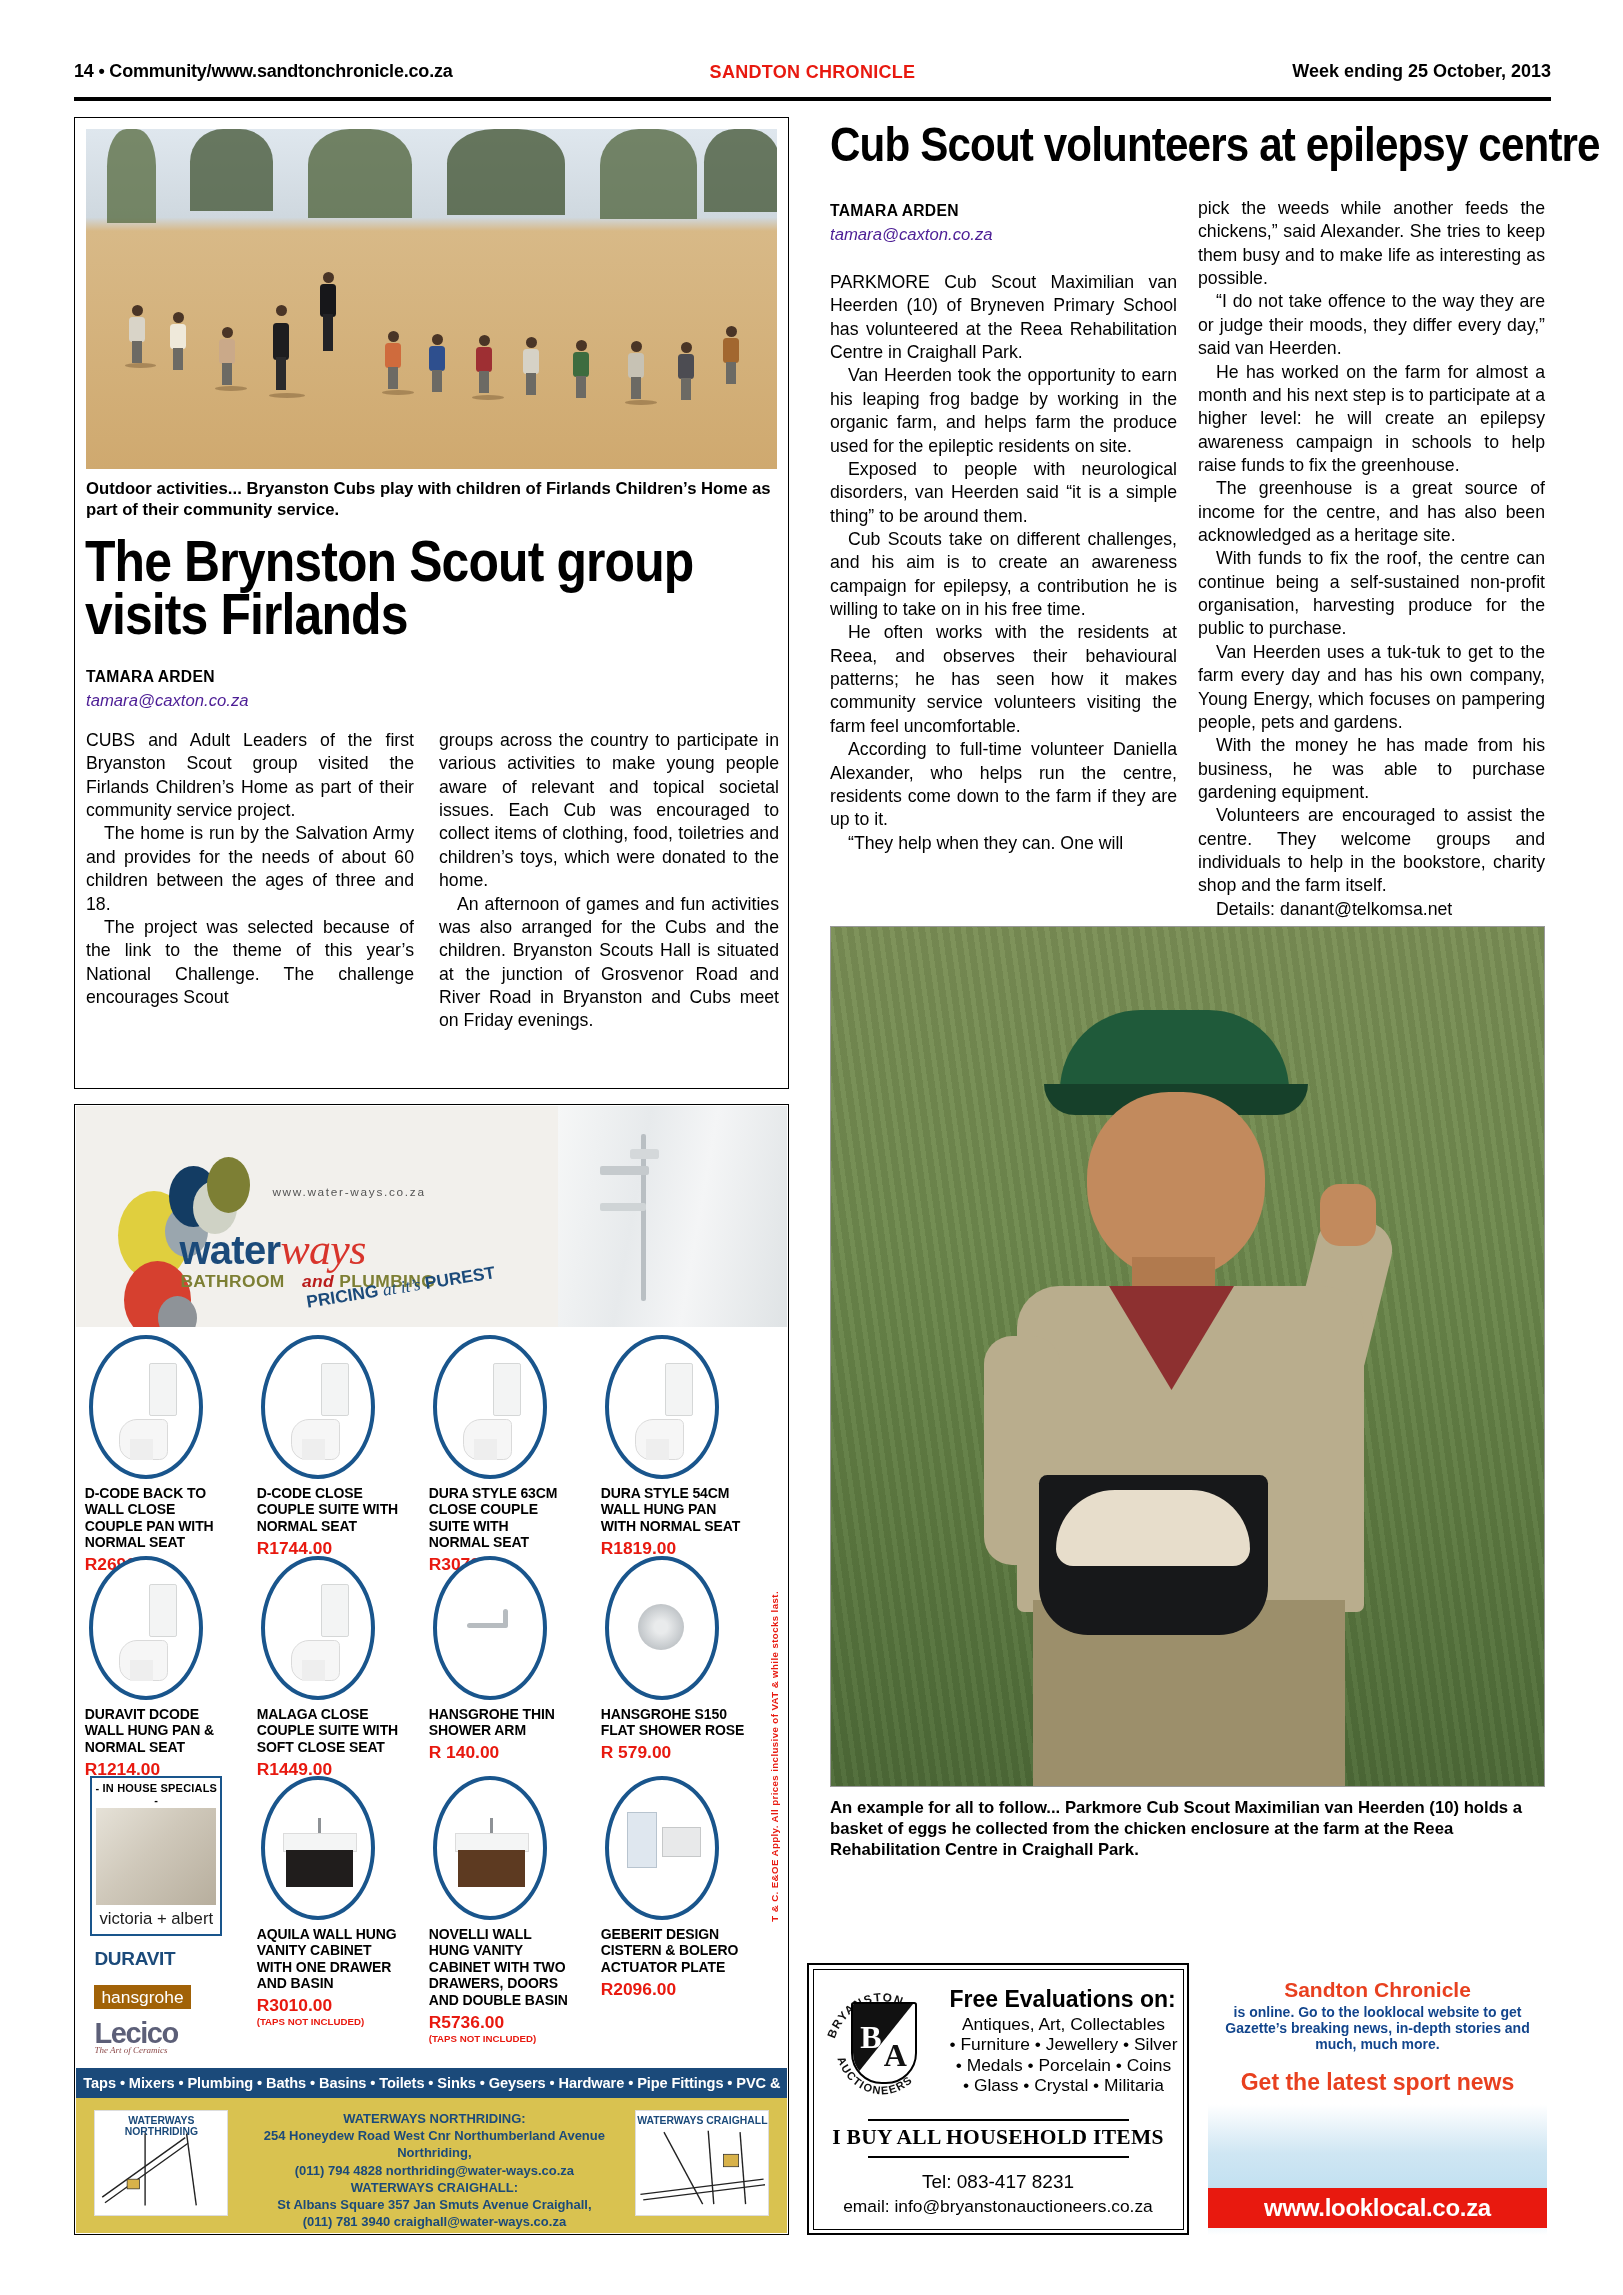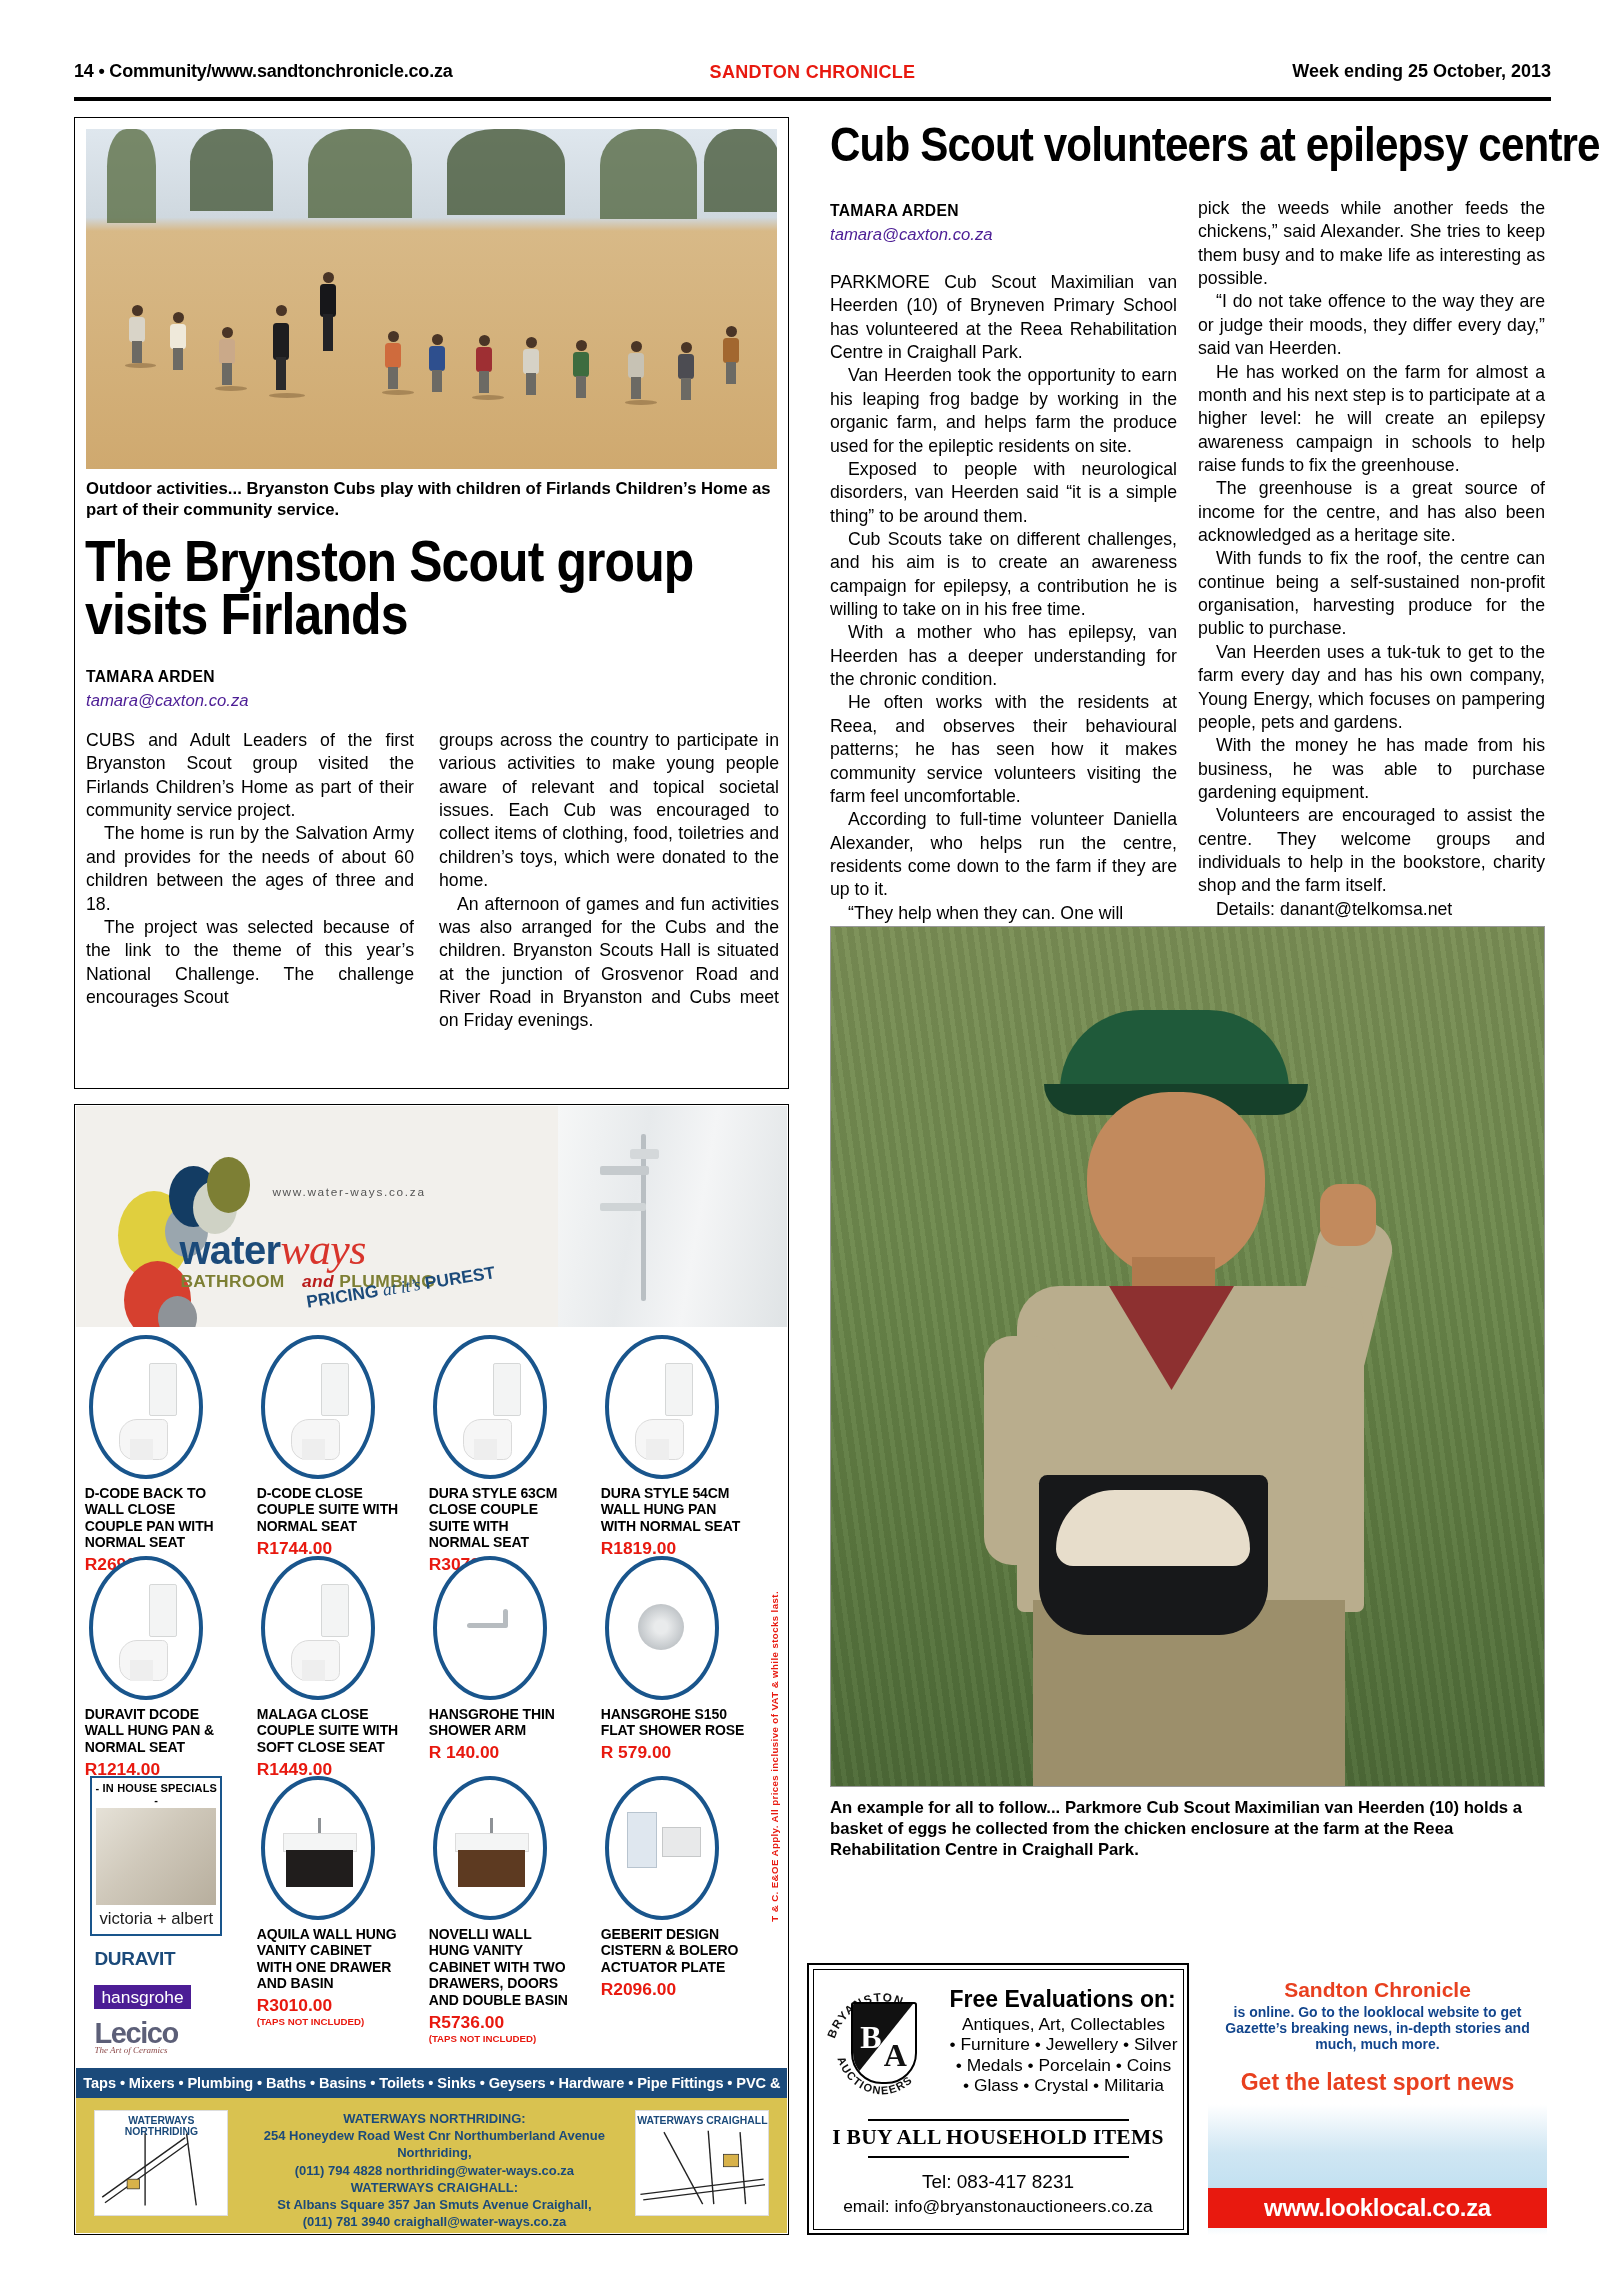--- a/index.html
+++ b/index.html
@@ -95,21 +95,21 @@
   .cistern-kit{position:absolute;left:18px;top:32px;width:76px;height:76px;}
   .cistern-kit .tank{position:absolute;left:0;top:0;width:28px;height:54px;background:#dfe7ef;border:0.7px solid #b8c4cf;}
   .cistern-kit .plate{position:absolute;left:35px;top:15.3px;width:37px;height:28px;background:#e8e9ea;border:0.7px solid #c6c8c9;}
 
   .specials{position:absolute;left:5.6px;top:0;width:132px;height:160px;border:2.8px solid #19558c;background:#fff;box-sizing:border-box;}
   .specials .shdr{font-size:11px;font-weight:bold;text-align:center;margin-top:3.5px;letter-spacing:0.2px;}
   .specials .simg{margin:2.8px 4.2px 0;height:97px;background:linear-gradient(135deg,#e6e2d8,#cfc8ba 45%,#b7ae9d);}
   .specials .va{text-align:center;font-size:16.7px;color:#1b1b1b;margin-top:4.2px;font-family:"Liberation Sans",sans-serif;}
   .brandlogo{width:125px;margin:11px 0 0 9.7px;}
   .duravit{font-size:19px;font-weight:bold;color:#1b4a7a;letter-spacing:-0.3px;}
-  .hansg{display:inline-block;background:#4c1d95;color:#fff;font-size:17.4px;padding:1.4px 7px;}
+  .hansg{display:inline-block;background:#a16207;color:#fff;font-size:17.4px;padding:1.4px 7px;}
   .lecico{font-size:29px;font-weight:bold;color:#5c5f78;letter-spacing:-1.4px;line-height:.9;}
   .lecico small{display:block;font-size:9px;font-style:italic;color:#8d4a4a;letter-spacing:0;font-weight:normal;font-family:"Liberation Serif",serif;}
   .tc-vert{position:absolute;right:8.3px;top:486px;font-size:9.7px;font-weight:bold;color:#e8190f;
            writing-mode:vertical-rl;transform:rotate(180deg);letter-spacing:0.4px;white-space:nowrap;}
 
   .ww-strip{position:absolute;left:1.4px;bottom:136px;width:711px;height:30.5px;background:#1b4a7a;}
   .ww-strip span{display:block;text-align:center;color:#fff;font-size:14.6px;font-weight:bold;line-height:30.5px;letter-spacing:-0.1px;}
   .ww-foot{position:absolute;left:1.4px;bottom:1.4px;width:711px;height:135px;background:#d9c250;}
   .map{position:absolute;top:12.5px;width:132px;height:104px;background:#fff;border:0.7px solid #ddd;overflow:hidden;}
   .map.m1{left:18px;} .map.m2{right:18px;}
@@ -290,21 +290,20 @@
 
   <div class="hdline rh1">Cub Scout volunteers at epilepsy centre</div>
   <div class="byline right-byline">TAMARA ARDEN</div>
   <div class="bymail right-mail">tamara@caxton.co.za</div>
 
   <div class="body-col rcol1">
     <p class="first">PARKMORE Cub Scout Maximilian van Heerden (10) of Bryneven Primary School has volunteered at the Reea Rehabilitation Centre in Craighall Park.</p>
     <p>Van Heerden took the opportunity to earn his leaping frog badge by working in the organic farm, and helps farm the produce used for the epileptic residents on site.</p>
     <p>Exposed to people with neurological disorders, van Heerden said “it is a simple thing” to be around them.</p>
     <p>Cub Scouts take on different challenges, and his aim is to create an awareness campaign for epilepsy, a contribution he is willing to take on in his free time.</p>
-    <p>With a mother who has epilepsy, van Heerden has a deeper understanding for the chronic condition.</p>
     <p>He often works with the residents at Reea, and observes their behavioural patterns; he has seen how it makes community service volunteers visiting the farm feel uncomfortable.</p>
     <p>According to full-time volunteer Daniella Alexander, who helps run the centre, residents come down to the farm if they are up to it.</p>
     <p>“They help when they can. One will</p>
   </div>
 
   <div class="body-col rcol2">
     <p class="first">pick the weeds while another feeds the chickens,” said Alexander. She tries to keep them busy and to make life as interesting as possible.</p>
     <p>“I do not take offence to the way they are or judge their moods, they differ every day,” said van Heerden.</p>
     <p>He has worked on the farm for almost a month and his next step is to participate at a higher level: he will create an epilepsy awareness campaign in schools to help raise funds to fix the greenhouse.</p>
     <p>The greenhouse is a great source of income for the centre, and has also been acknowledged as a heritage site.</p>

